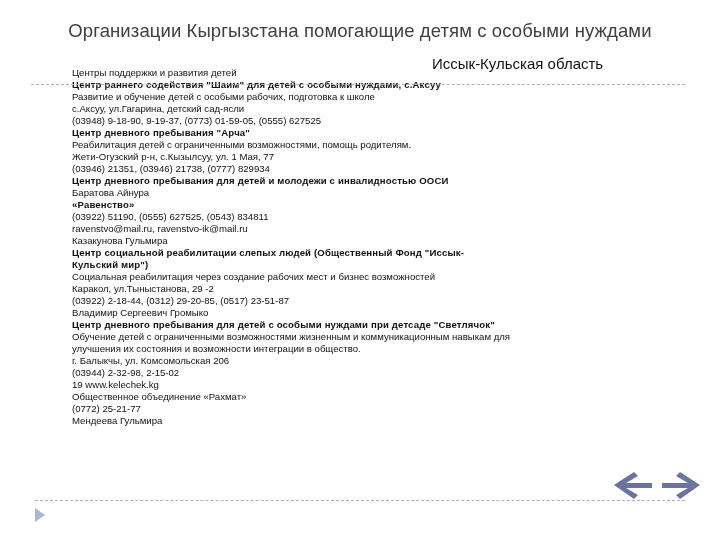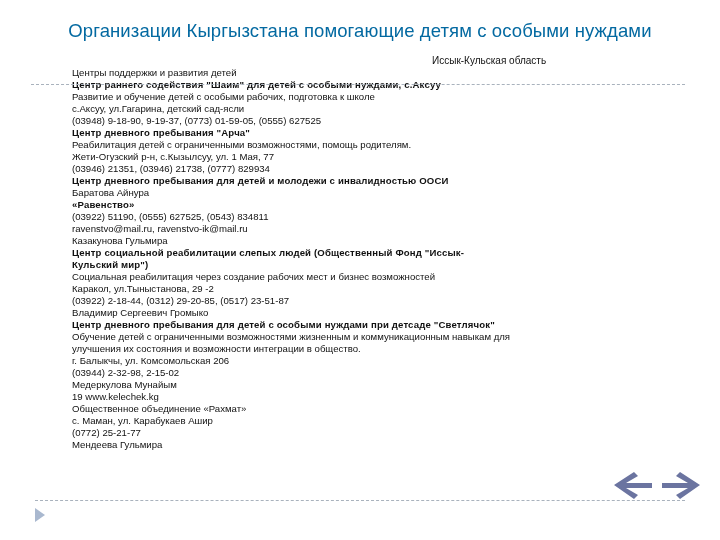--- a/index.html
+++ b/index.html
@@ -1,20 +1,20 @@
 <!DOCTYPE html>
 <html><head>
 <meta charset="utf-8">
 <style>
   html, body { margin:0; padding:0; }
   body { width:720px; height:540px; background:#ffffff; position:relative; overflow:hidden;
          font-family:"Liberation Sans", sans-serif; color:#111; }
   .title { position:absolute; left:0; top:20px; width:720px; text-align:center;
-           font-size:18.5px; color:#0369a1; letter-spacing:0.1px; }
-  .region { position:absolute; left:432px; top:55px; font-size:10px; color:#111;text-align:center; }
+           font-size:18.5px; color:#404040; letter-spacing:0.1px; }
+  .region { position:absolute; left:432px; top:55px; font-size:15px; color:#111;text-align:center; }
   .content { position:absolute; left:31px; top:67px; width:470px; font-size:9.6px; line-height:12px; color:#111;margin-left:41px; }
   .content .ln { white-space:nowrap; height:12px; }
   .content .ln.b { font-weight:bold; letter-spacing:0.15px; }
   .rule-top { position:absolute; left:31px; top:84px; width:654px; border-top:1px dashed #a9b2bd; }
   .rule-bot { position:absolute; left:35px; top:500px; width:650px; border-top:1px dashed #a9b2bd; }
   .nav-arrow { position:absolute; top:470px; width:44px; height:30px; cursor:pointer; }
   .nav-arrow.prev { left:612px; }
   .nav-arrow.next { left:658px; }
   .bullet { position:absolute; left:35px; top:508px; width:0; height:0;
             border-top:7px solid transparent; border-bottom:7px solid transparent; border-left:10px solid #a9b8cf; }
@@ -45,24 +45,22 @@
     <div class="ln b">Кульский мир")</div>
     <div class="ln">Социальная реабилитация через создание рабочих мест и бизнес возможностей</div>
     <div class="ln">Каракол, ул.Тыныстанова, 29 -2</div>
     <div class="ln">(03922) 2-18-44, (0312) 29-20-85, (0517) 23-51-87</div>
     <div class="ln">Владимир Сергеевич Громыко</div>
     <div class="ln b">Центр дневного пребывания для детей с особыми нуждами при детсаде "Светлячок"</div>
     <div class="ln">Обучение детей с ограниченными возможностями жизненным и коммуникационным навыкам для</div>
     <div class="ln">улучшения их состояния и возможности интеграции в общество.</div>
     <div class="ln">г. Балыкчы, ул. Комсомольская 206</div>
     <div class="ln">(03944) 2-32-98, 2-15-02</div>
-    <div class="ln">Медеркулова Мунайым</div>
     <div class="ln">19 www.kelechek.kg</div>
     <div class="ln">Общественное объединение «Рахмат»</div>
-    <div class="ln">с. Маман, ул. Карабукаев Ашир</div>
     <div class="ln">(0772) 25-21-77</div>
     <div class="ln">Мендеева Гульмира</div>
   </div>
 
 <div class="rule-top"></div>
 <div class="rule-bot"></div>
 
 <div class="nav-arrow prev">
   <svg width="44" height="30" viewBox="0 0 44 30">
     <path d="M2 15 L22 2 L26 6 L14 13 L40 13 L40 18 L14 18 L26 25 L22 29 Z" fill="#6b74a0"></path>

